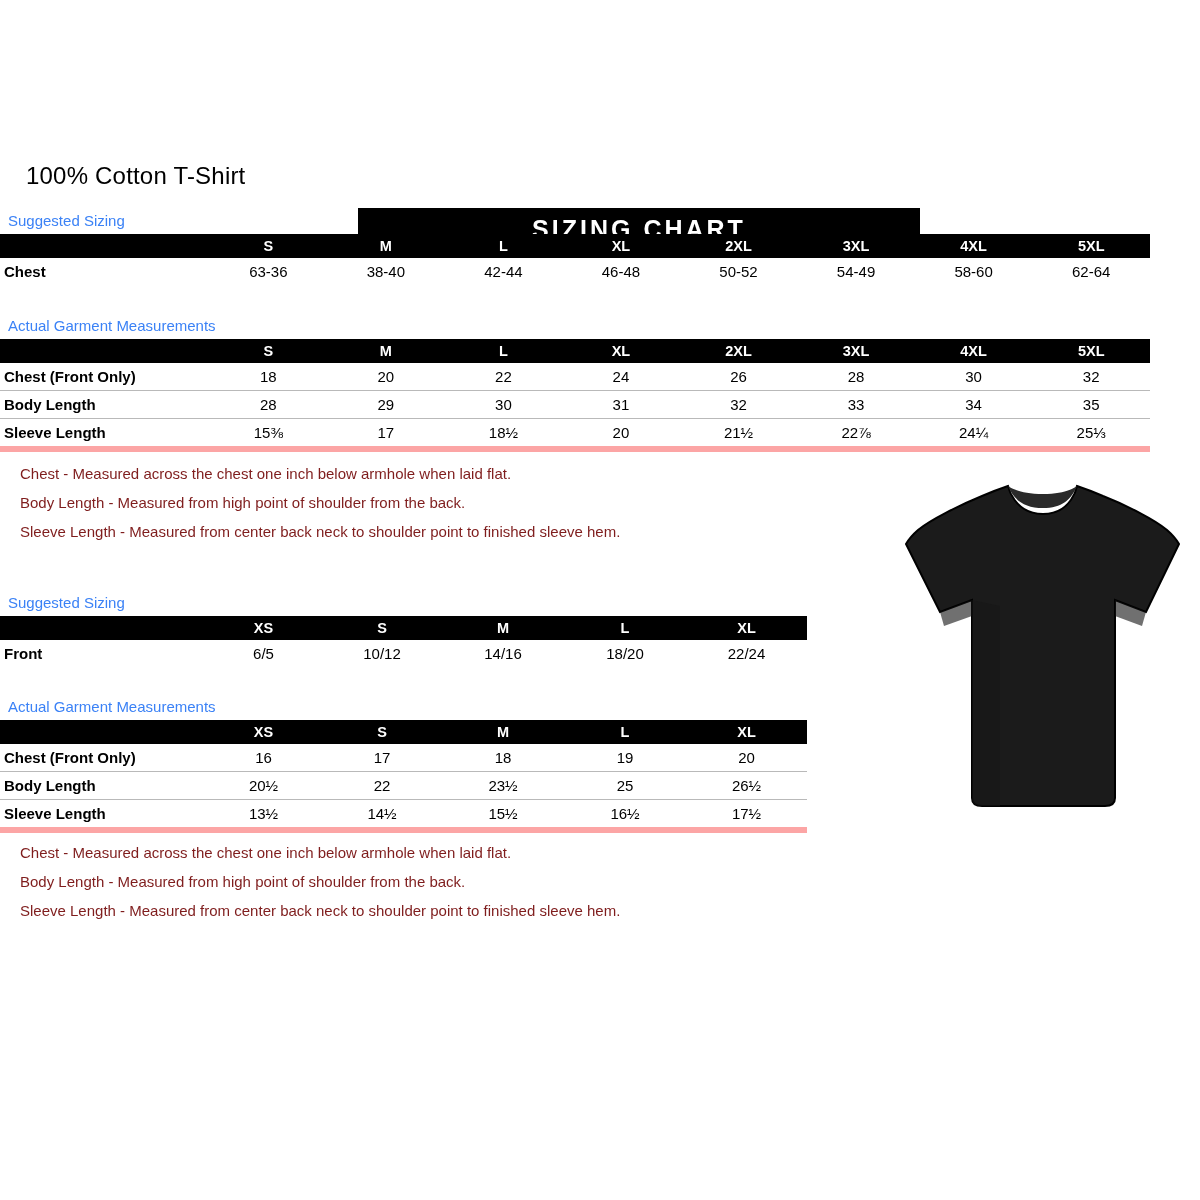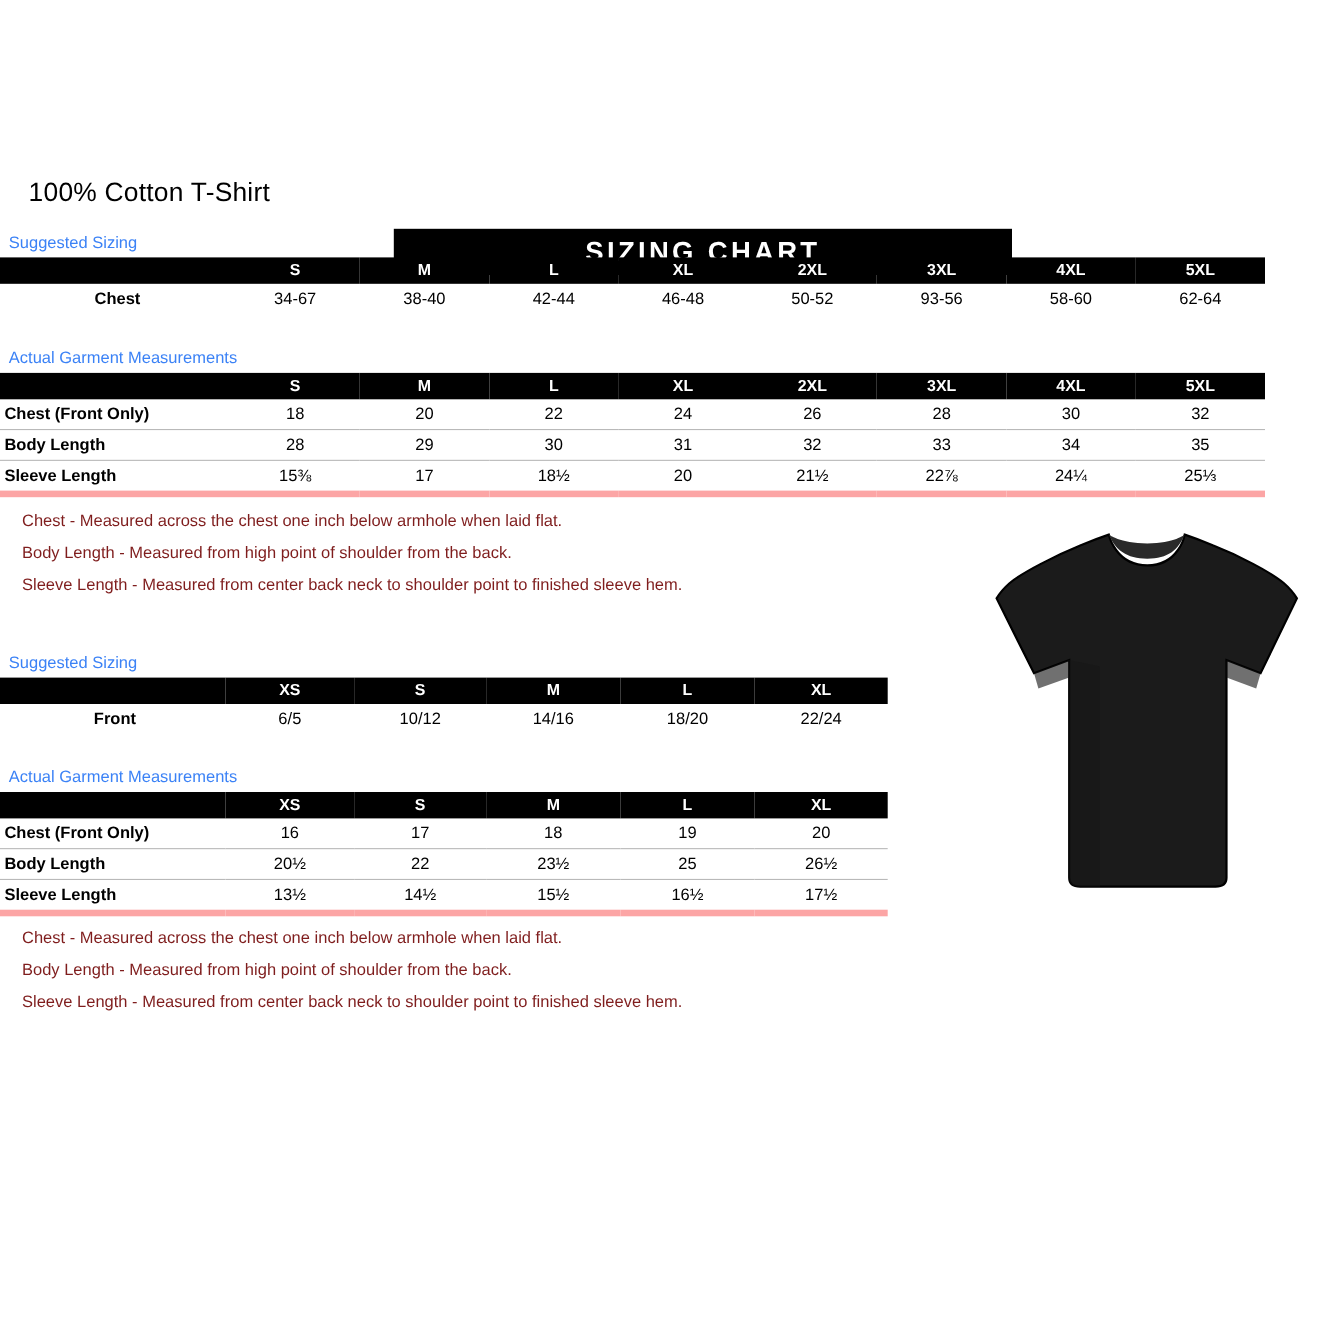--- a/index.html
+++ b/index.html
@@ -100,21 +100,20 @@
   table.sz td.lead {
     text-align: left;
     font-weight: bold;
     padding-left: 4px;
   }
   table.sz tr.last td {
     border-bottom: 6px solid #fca5a5;
   }
   table.sz tr.onlyrow td {
     border-bottom: none;
-    text-align: center;
   }
 
   
   .note {
     position: absolute;
     font-size: 15px;
     color: #7f1d1d;
     white-space: nowrap;
   }
 
@@ -170,26 +169,26 @@
         <th>XL</th>
         <th>2XL</th>
         <th>3XL</th>
         <th>4XL</th>
         <th>5XL</th>
       </tr>
     </thead>
     <tbody>
       <tr class="onlyrow">
         <td class="lead">Chest</td>
-        <td>34-67</td>
+        <td>63-36</td>
         <td>38-40</td>
         <td>42-44</td>
         <td>46-48</td>
         <td>50-52</td>
-        <td>93-56</td>
+        <td>54-49</td>
         <td>58-60</td>
         <td>62-64</td>
       </tr>
     </tbody>
   </table>
 
   <div class="caption" style="left:8px; top:317px;">Actual Garment Measurements</div>
 
   <table class="sz" id="t-adult-actual" style="left:0px; top:339px; width:1150px;">
     <colgroup>

